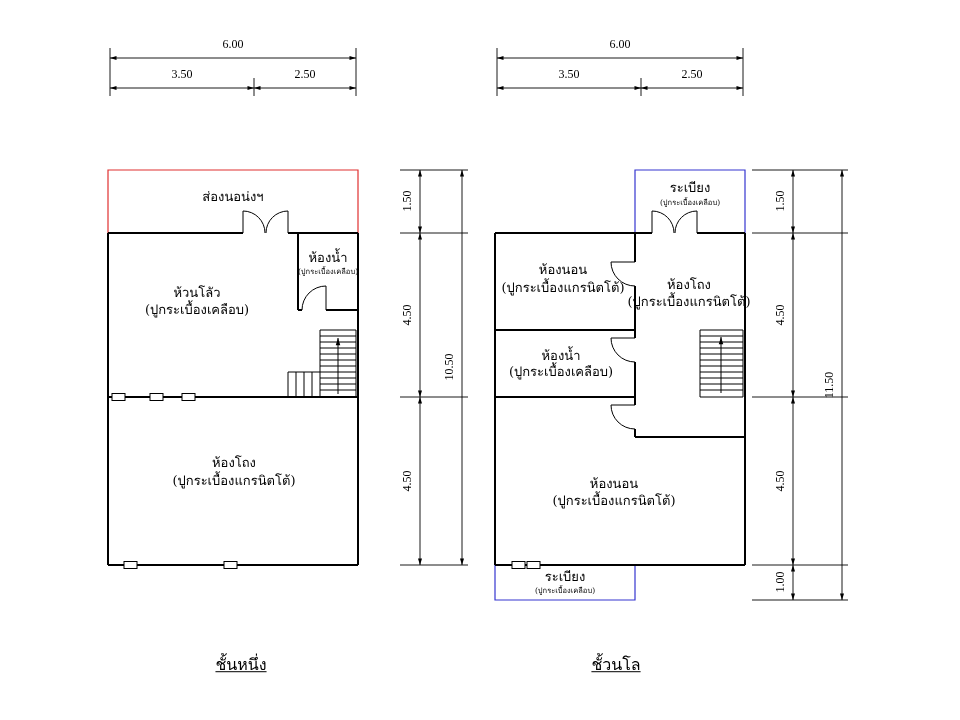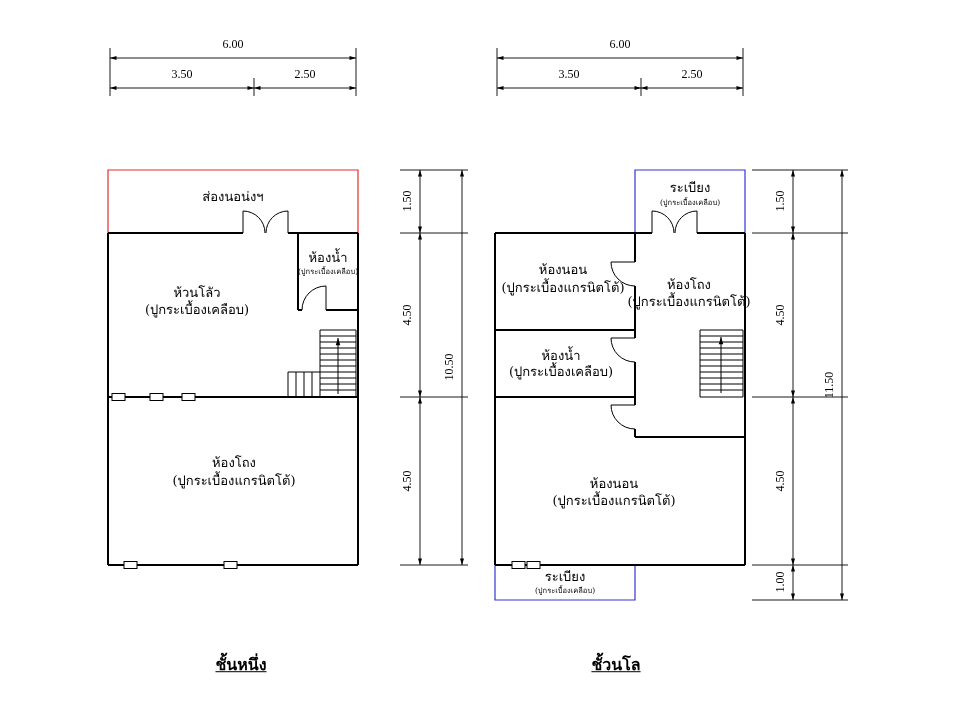--- a/index.html
+++ b/index.html
@@ -6,21 +6,21 @@
   html,body { background:#ffffff; }
   body { width:960px; height:720px; overflow:hidden; font-family:"DejaVu Sans", sans-serif; }
   #canvas { position:relative; width:848px; height:720px; background:#ffffff;padding-left:38px; }
   svg.linework { position:absolute; left:0; top:0; }
   .lbl { position:absolute; transform:translate(-50%,-50%); white-space:nowrap; color:#000; text-align:center; line-height:1.1; }
   .room { font-size:13px; font-family:"DejaVu Serif", serif; }
   .finish { font-size:13px; font-family:"DejaVu Serif", serif; }
   .finish-xs { font-size:7.5px; font-family:"DejaVu Serif", serif; }
   .dim { font-size:12px; font-family:"Liberation Serif", serif; }
   .vdim { transform:translate(-50%,-50%) rotate(-90deg); }
-  .floor-title { font-size:16px; font-weight:bold; text-decoration:underline; font-family:"DejaVu Serif", serif; }
+  .floor-title { font-size:16px; font-weight:normal; text-decoration:underline; font-family:"DejaVu Serif", serif; }
 </style>
 </head>
 <body>
 
 <div id="canvas">
 
   <svg class="linework" width="960" height="720" viewBox="0 0 960 720">
     <defs>
       <marker id="arr" viewBox="0 0 10 10" refX="9.5" refY="5" markerWidth="10" markerHeight="8" orient="auto-start-reverse">
         <path d="M0.5,2.2 L9.5,5 L0.5,7.8 Z" fill="#000"></path>

